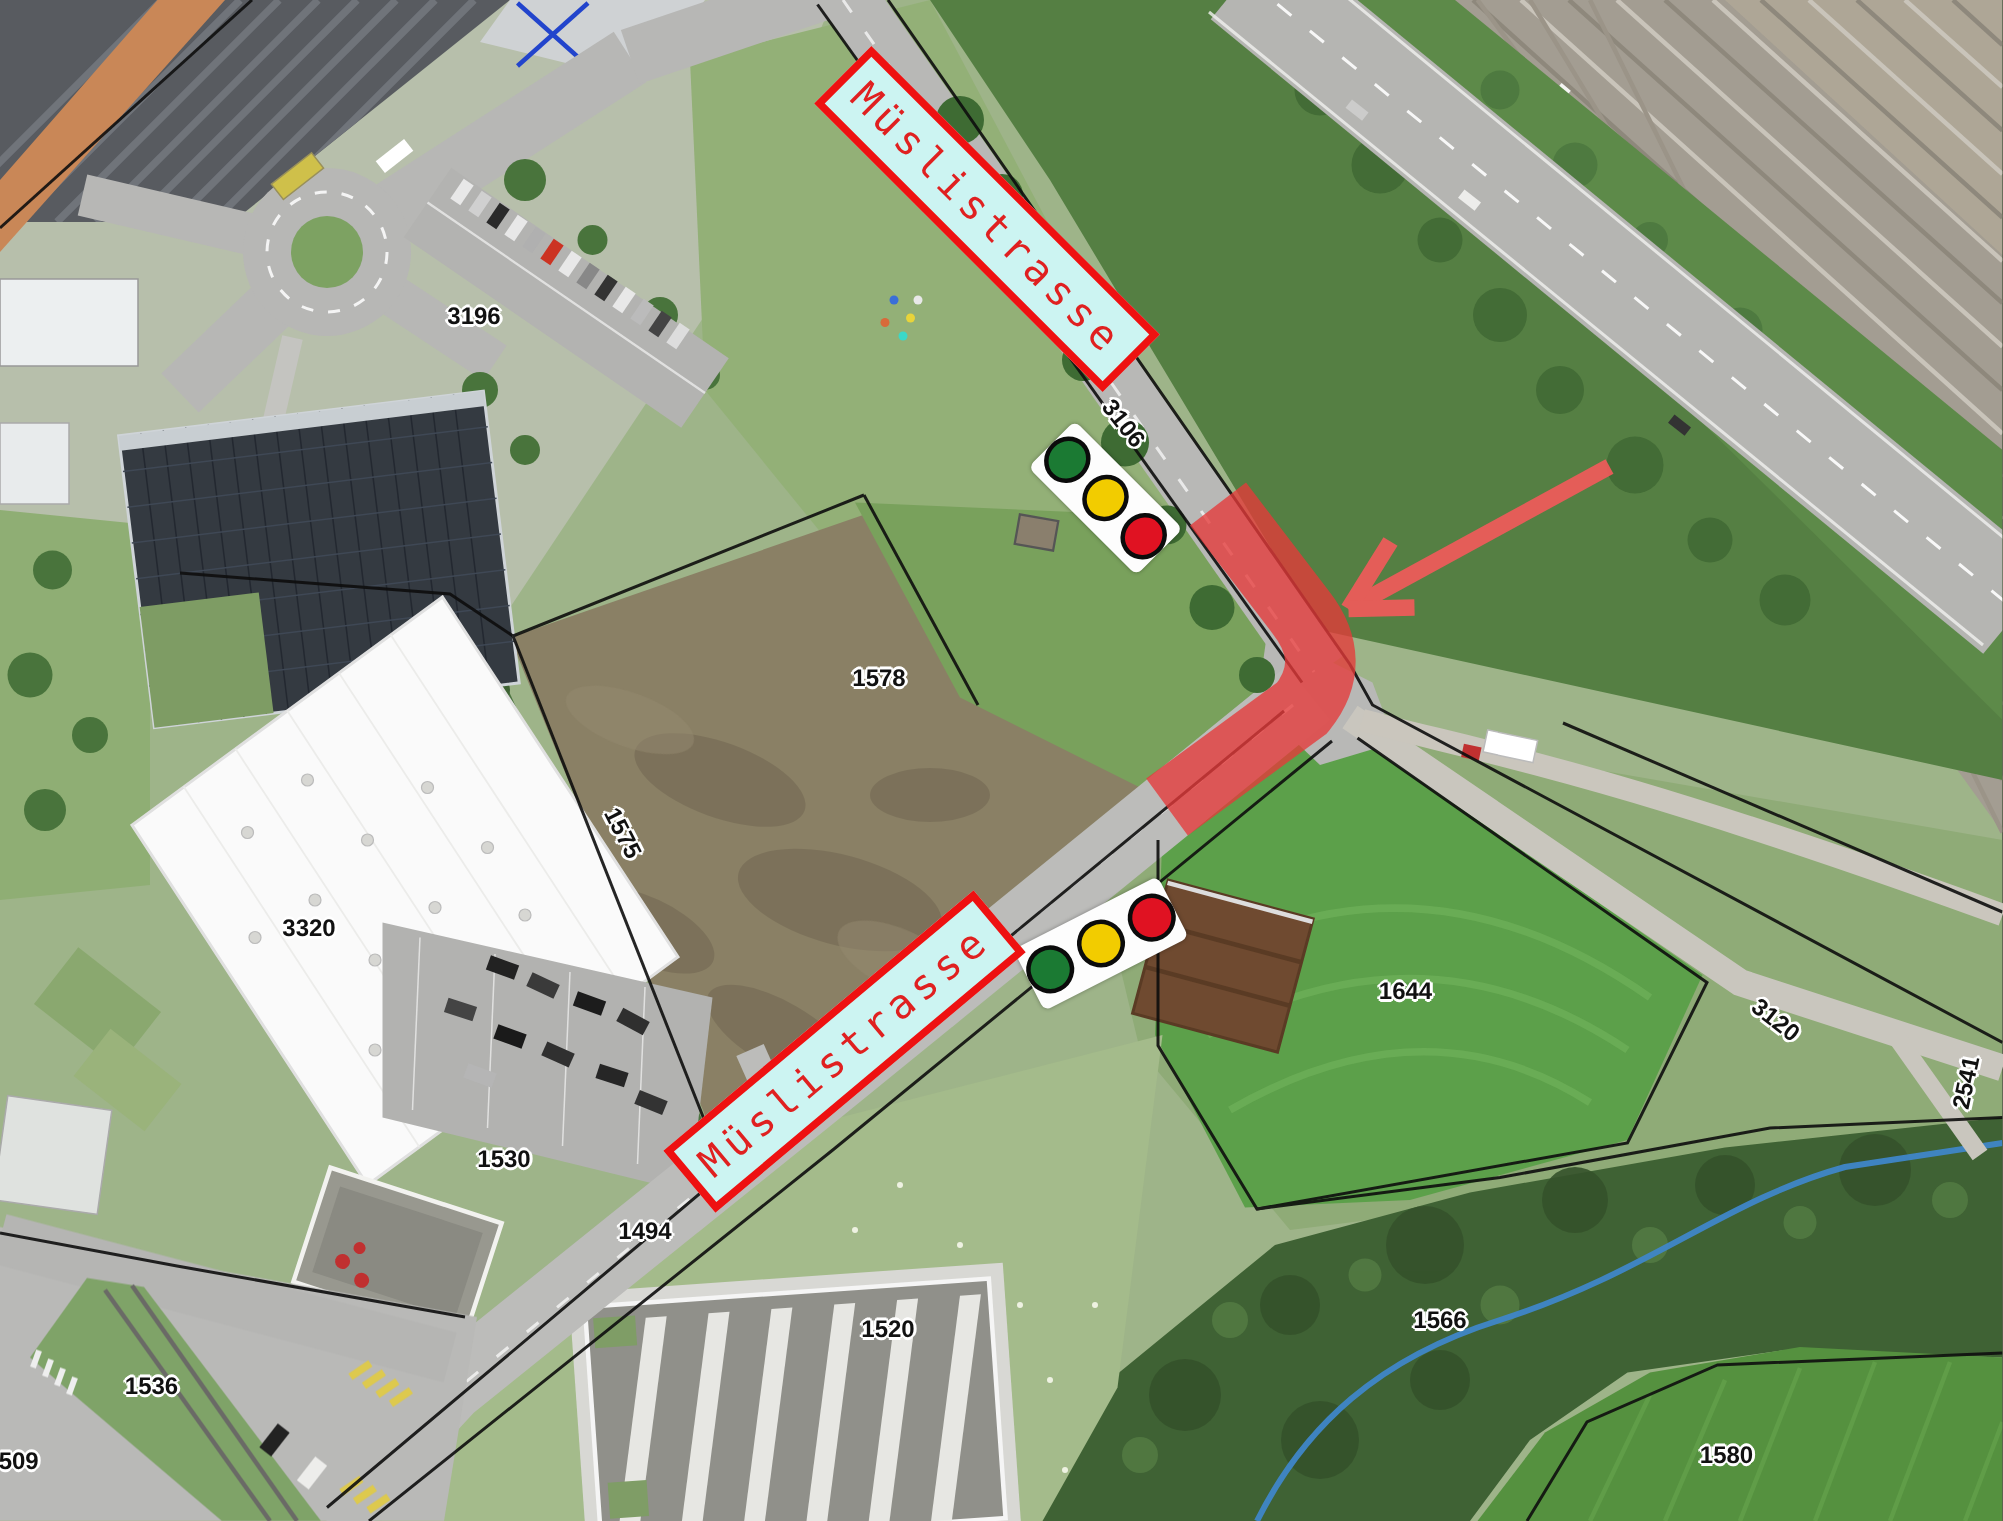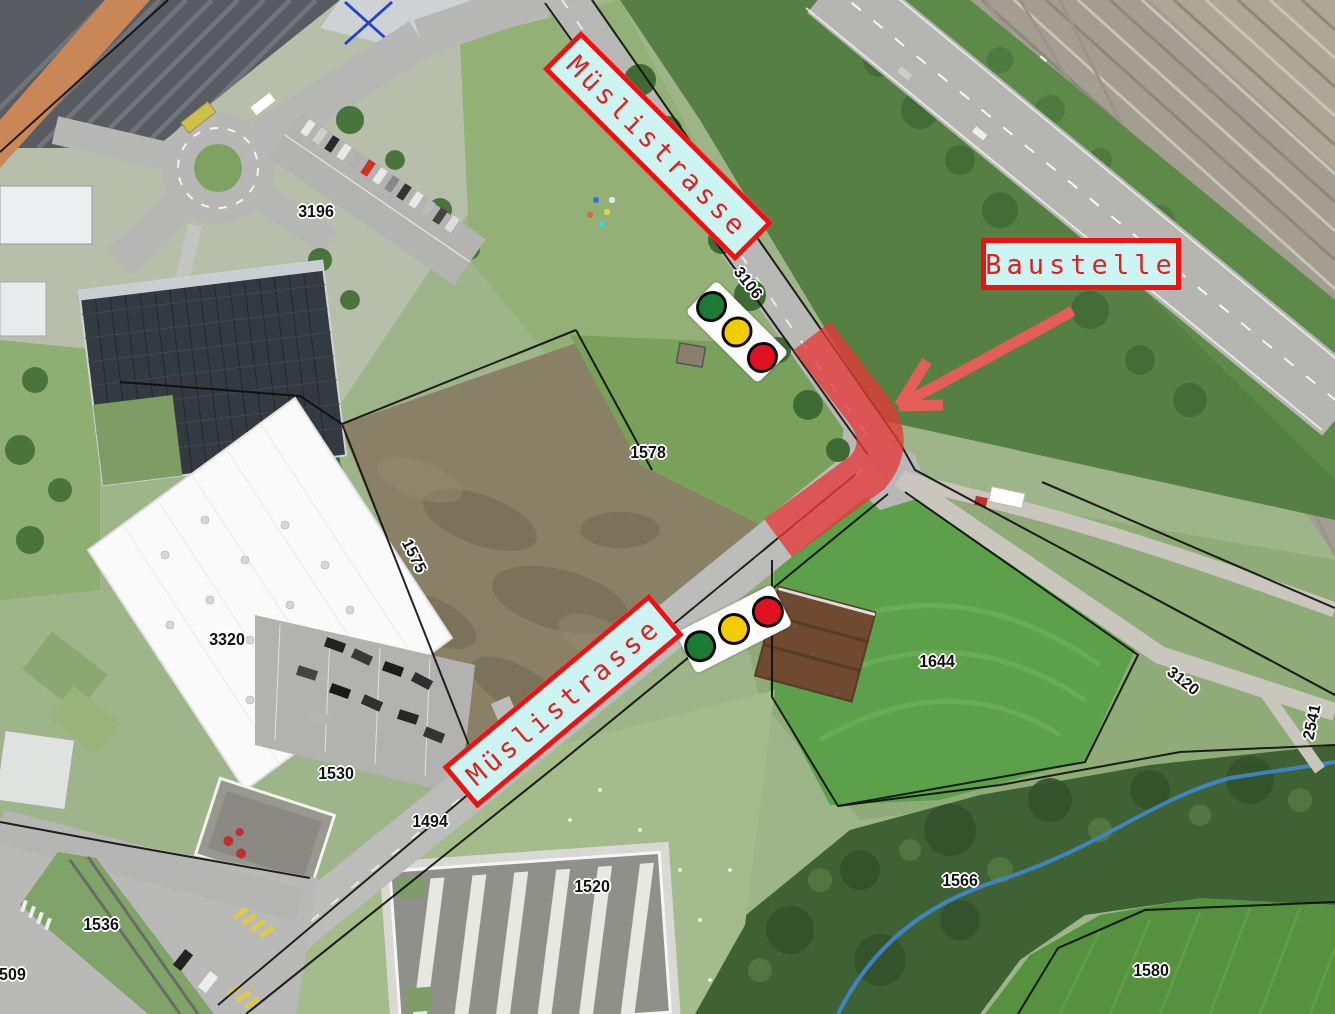--- a/index.html
+++ b/index.html
@@ -499,27 +499,26 @@
   <div class="traffic-light" style="left:680px;top:606px;width:108px;height:46px;transform:rotate(-27deg);">
     <span class="lamp g"></span>
     <span class="lamp y"></span>
     <span class="lamp r"></span>
   </div>
 
   <div class="anno-label street" style="left:522px;top:119px;width:272px;height:54px;transform:rotate(45deg);">Müslistrasse</div>
 
   <div class="anno-label street" style="left:428px;top:674px;width:270px;height:54px;transform:rotate(-40deg);">Müslistrasse</div>
 
-  <div class="anno-label callout" style="left:981px;top:238px;width:200px;height:52px;">Baustelle</div>
 
   <span class="parcel" style="left:316px;top:212px;transform:translate(-50%,-50%);">3196</span>
   <span class="parcel" style="left:748px;top:283px;transform:translate(-50%,-50%) rotate(52deg);">3106</span>
-  <span class="parcel" style="left:648px;top:453px;transform:translate(-50%,-50%);">1578</span>
+  <span class="parcel" style="left:586px;top:453px;transform:translate(-50%,-50%);">1578</span>
   <span class="parcel" style="left:414px;top:556px;transform:translate(-50%,-50%) rotate(63deg);">1575</span>
-  <span class="parcel" style="left:206px;top:640px;transform:translate(-50%,-50%);margin-left:21px;">3320</span>
+  <span class="parcel" style="left:206px;top:620px;transform:translate(-50%,-50%);">3320</span>
   <span class="parcel" style="left:336px;top:774px;transform:translate(-50%,-50%);text-align:right;">1530</span>
   <span class="parcel" style="left:406px;top:822px;transform:translate(-50%,-50%);margin-left:24px;">1494</span>
   <span class="parcel" style="left:101px;top:925px;transform:translate(-50%,-50%);">1536</span>
   <span class="parcel" style="left:8px;top:975px;transform:translate(-50%,-50%);">4509</span>
   <span class="parcel" style="left:592px;top:887px;transform:translate(-50%,-50%);">1520</span>
   <span class="parcel" style="left:937px;top:662px;transform:translate(-50%,-50%);">1644</span>
   <span class="parcel" style="left:960px;top:881px;transform:translate(-50%,-50%);">1566</span>
   <span class="parcel" style="left:1151px;top:971px;transform:translate(-50%,-50%);">1580</span>
   <span class="parcel" style="left:1183px;top:681px;transform:translate(-50%,-50%) rotate(38deg);">3120</span>
   <span class="parcel" style="left:1312px;top:722px;transform:translate(-50%,-50%) rotate(-78deg);">2541</span>

